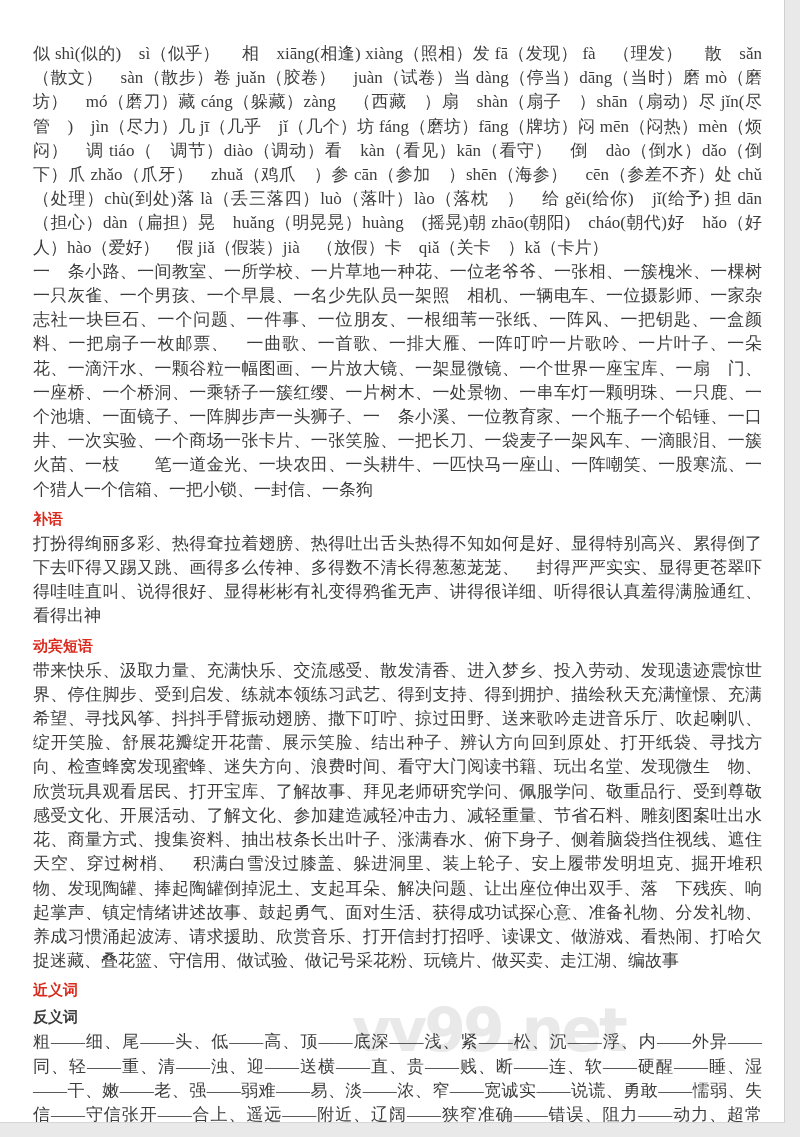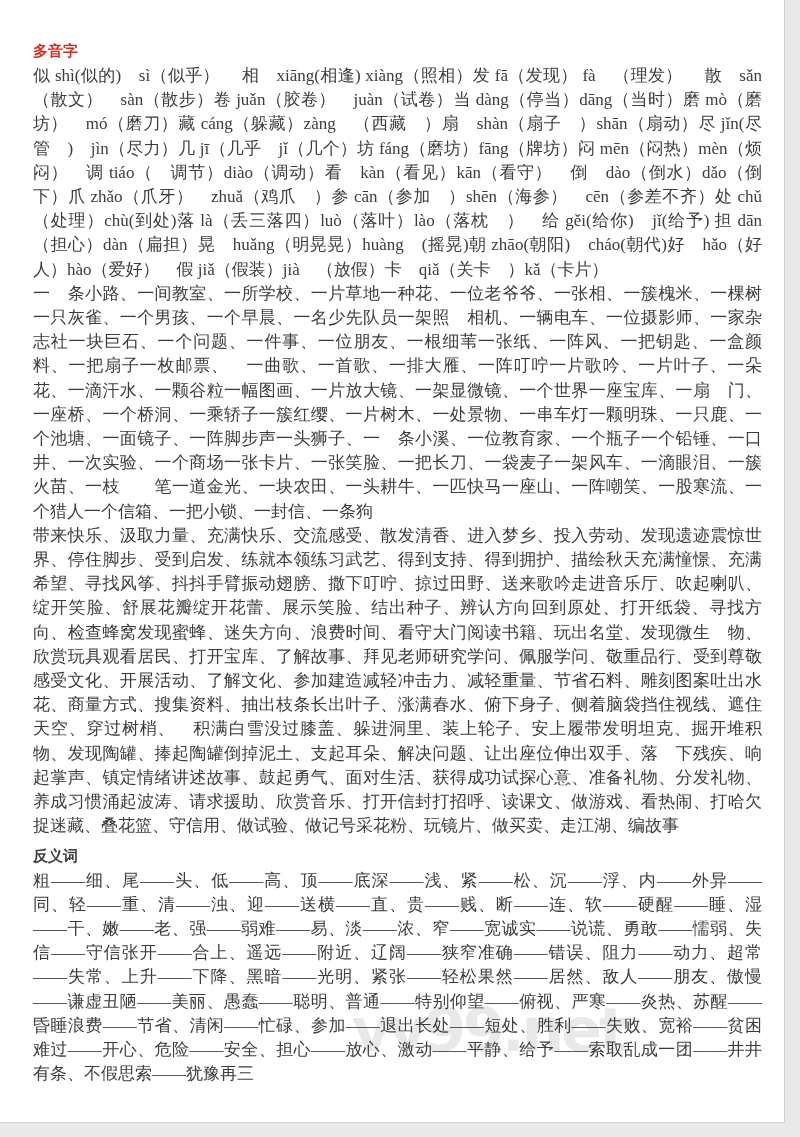--- a/index.html
+++ b/index.html
@@ -70,36 +70,39 @@
   }
 </style>
 </head>
 <body>
 
 <div class="viewport">
   <div class="page">
     <div class="watermark">vv99.net</div>
     <div class="content">
   <div class="doc-section">
-    <div class="section-heading heading-red">多音字</div>
     <p class="section-body">似 shì(似的)　sì（似乎）　 相　xiāng(相逢) xiàng（照相）发 fā（发现） fà　（理发）　 散　sǎn（散文）　sàn（散步）卷 juǎn（胶卷）　juàn（试卷）当 dàng（停当）dāng（当时）磨 mò（磨坊）　mó（磨刀）藏 cáng（躲藏）zàng　（西藏　）扇　shàn（扇子　）shān（扇动）尽 jǐn(尽管　)　jìn（尽力）几 jī（几乎　jǐ（几个）坊 fáng（磨坊）fāng（牌坊）闷 mēn（闷热）mèn（烦闷）　调 tiáo（　调节）diào（调动）看　kàn（看见）kān（看守）　倒　dào（倒水）dǎo（倒下）爪 zhǎo（爪牙）　zhuǎ（鸡爪　）参 cān（参加　）shēn（海参）　cēn（参差不齐）处 chǔ（处理）chù(到处)落 là（丢三落四）luò（落叶）lào（落枕　）　给 gěi(给你)　jǐ(给予) 担 dān（担心）dàn（扁担）晃　huǎng（明晃晃）huàng　(摇晃)朝 zhāo(朝阳)　cháo(朝代)好　hǎo（好人）hào（爱好）　假 jiǎ（假装）jià　（放假）卡　qiǎ（关卡　）kǎ（卡片）</p>
   </div>
 
   <div class="doc-section">
     <p class="section-body">一　条小路、一间教室、一所学校、一片草地一种花、一位老爷爷、一张相、一簇槐米、一棵树一只灰雀、一个男孩、一个早晨、一名少先队员一架照　相机、一辆电车、一位摄影师、一家杂志社一块巨石、一个问题、一件事、一位朋友、一根细苇一张纸、一阵风、一把钥匙、一盒颜料、一把扇子一枚邮票、　一曲歌、一首歌、一排大雁、一阵叮咛一片歌吟、一片叶子、一朵花、一滴汗水、一颗谷粒一幅图画、一片放大镜、一架显微镜、一个世界一座宝库、一扇　门、一座桥、一个桥洞、一乘轿子一簇红缨、一片树木、一处景物、一串车灯一颗明珠、一只鹿、一个池塘、一面镜子、一阵脚步声一头狮子、一　条小溪、一位教育家、一个瓶子一个铅锤、一口井、一次实验、一个商场一张卡片、一张笑脸、一把长刀、一袋麦子一架风车、一滴眼泪、一簇火苗、一枝　　笔一道金光、一块农田、一头耕牛、一匹快马一座山、一阵嘲笑、一股寒流、一个猎人一个信箱、一把小锁、一封信、一条狗</p>
   </div>
 
   <div class="doc-section">
+    <div class="section-heading heading-red">补语</div>
+    <p class="section-body">打扮得绚丽多彩、热得耷拉着翅膀、热得吐出舌头热得不知如何是好、显得特别高兴、累得倒了下去吓得又踢又跳、画得多么传神、多得数不清长得葱葱茏茏、　封得严严实实、显得更苍翠吓得哇哇直叫、说得很好、显得彬彬有礼变得鸦雀无声、讲得很详细、听得很认真羞得满脸通红、看得出神</p>
   </div>
 
   <div class="doc-section">
+    <div class="section-heading heading-red">动宾短语</div>
     <p class="section-body">带来快乐、汲取力量、充满快乐、交流感受、散发清香、进入梦乡、投入劳动、发现遗迹震惊世界、停住脚步、受到启发、练就本领练习武艺、得到支持、得到拥护、描绘秋天充满憧憬、充满希望、寻找风筝、抖抖手臂振动翅膀、撒下叮咛、掠过田野、送来歌吟走进音乐厅、吹起喇叭、绽开笑脸、舒展花瓣绽开花蕾、展示笑脸、结出种子、辨认方向回到原处、打开纸袋、寻找方向、检查蜂窝发现蜜蜂、迷失方向、浪费时间、看守大门阅读书籍、玩出名堂、发现微生　物、欣赏玩具观看居民、打开宝库、了解故事、拜见老师研究学问、佩服学问、敬重品行、受到尊敬感受文化、开展活动、了解文化、参加建造减轻冲击力、减轻重量、节省石料、雕刻图案吐出水花、商量方式、搜集资料、抽出枝条长出叶子、涨满春水、俯下身子、侧着脑袋挡住视线、遮住天空、穿过树梢、　积满白雪没过膝盖、躲进洞里、装上轮子、安上履带发明坦克、掘开堆积物、发现陶罐、捧起陶罐倒掉泥土、支起耳朵、解决问题、让出座位伸出双手、落　下残疾、响起掌声、镇定情绪讲述故事、鼓起勇气、面对生活、获得成功试探心意、准备礼物、分发礼物、养成习惯涌起波涛、请求援助、欣赏音乐、打开信封打招呼、读课文、做游戏、看热闹、打哈欠捉迷藏、叠花篮、守信用、做试验、做记号采花粉、玩镜片、做买卖、走江湖、编故事</p>
   </div>
 
   <div class="doc-section">
+    <div class="section-heading heading-red">近义词</div>
   </div>
 
   <div class="doc-section">
     <div class="section-heading heading-plain">反义词</div>
     <p class="section-body">粗——细、尾——头、低——高、顶——底深——浅、紧——松、沉——浮、内——外异——同、轻——重、清——浊、迎——送横——直、贵——贱、断——连、软——硬醒——睡、湿——干、嫩——老、强——弱难——易、淡——浓、窄——宽诚实——说谎、勇敢——懦弱、失信——守信张开——合上、遥远——附近、辽阔——狭窄准确——错误、阻力——动力、超常——失常、上升——下降、黑暗——光明、紧张——轻松果然——居然、敌人——朋友、傲慢——谦虚丑陋——美丽、愚蠢——聪明、普通——特别仰望——俯视、严寒——炎热、苏醒——昏睡浪费——节省、清闲——忙碌、参加——退出长处——短处、胜利——失败、宽裕——贫困难过——开心、危险——安全、担心——放心、激动——平静、给予——索取乱成一团——井井有条、不假思索——犹豫再三</p>
   </div>
 
 </div>
   </div>
 </div>

